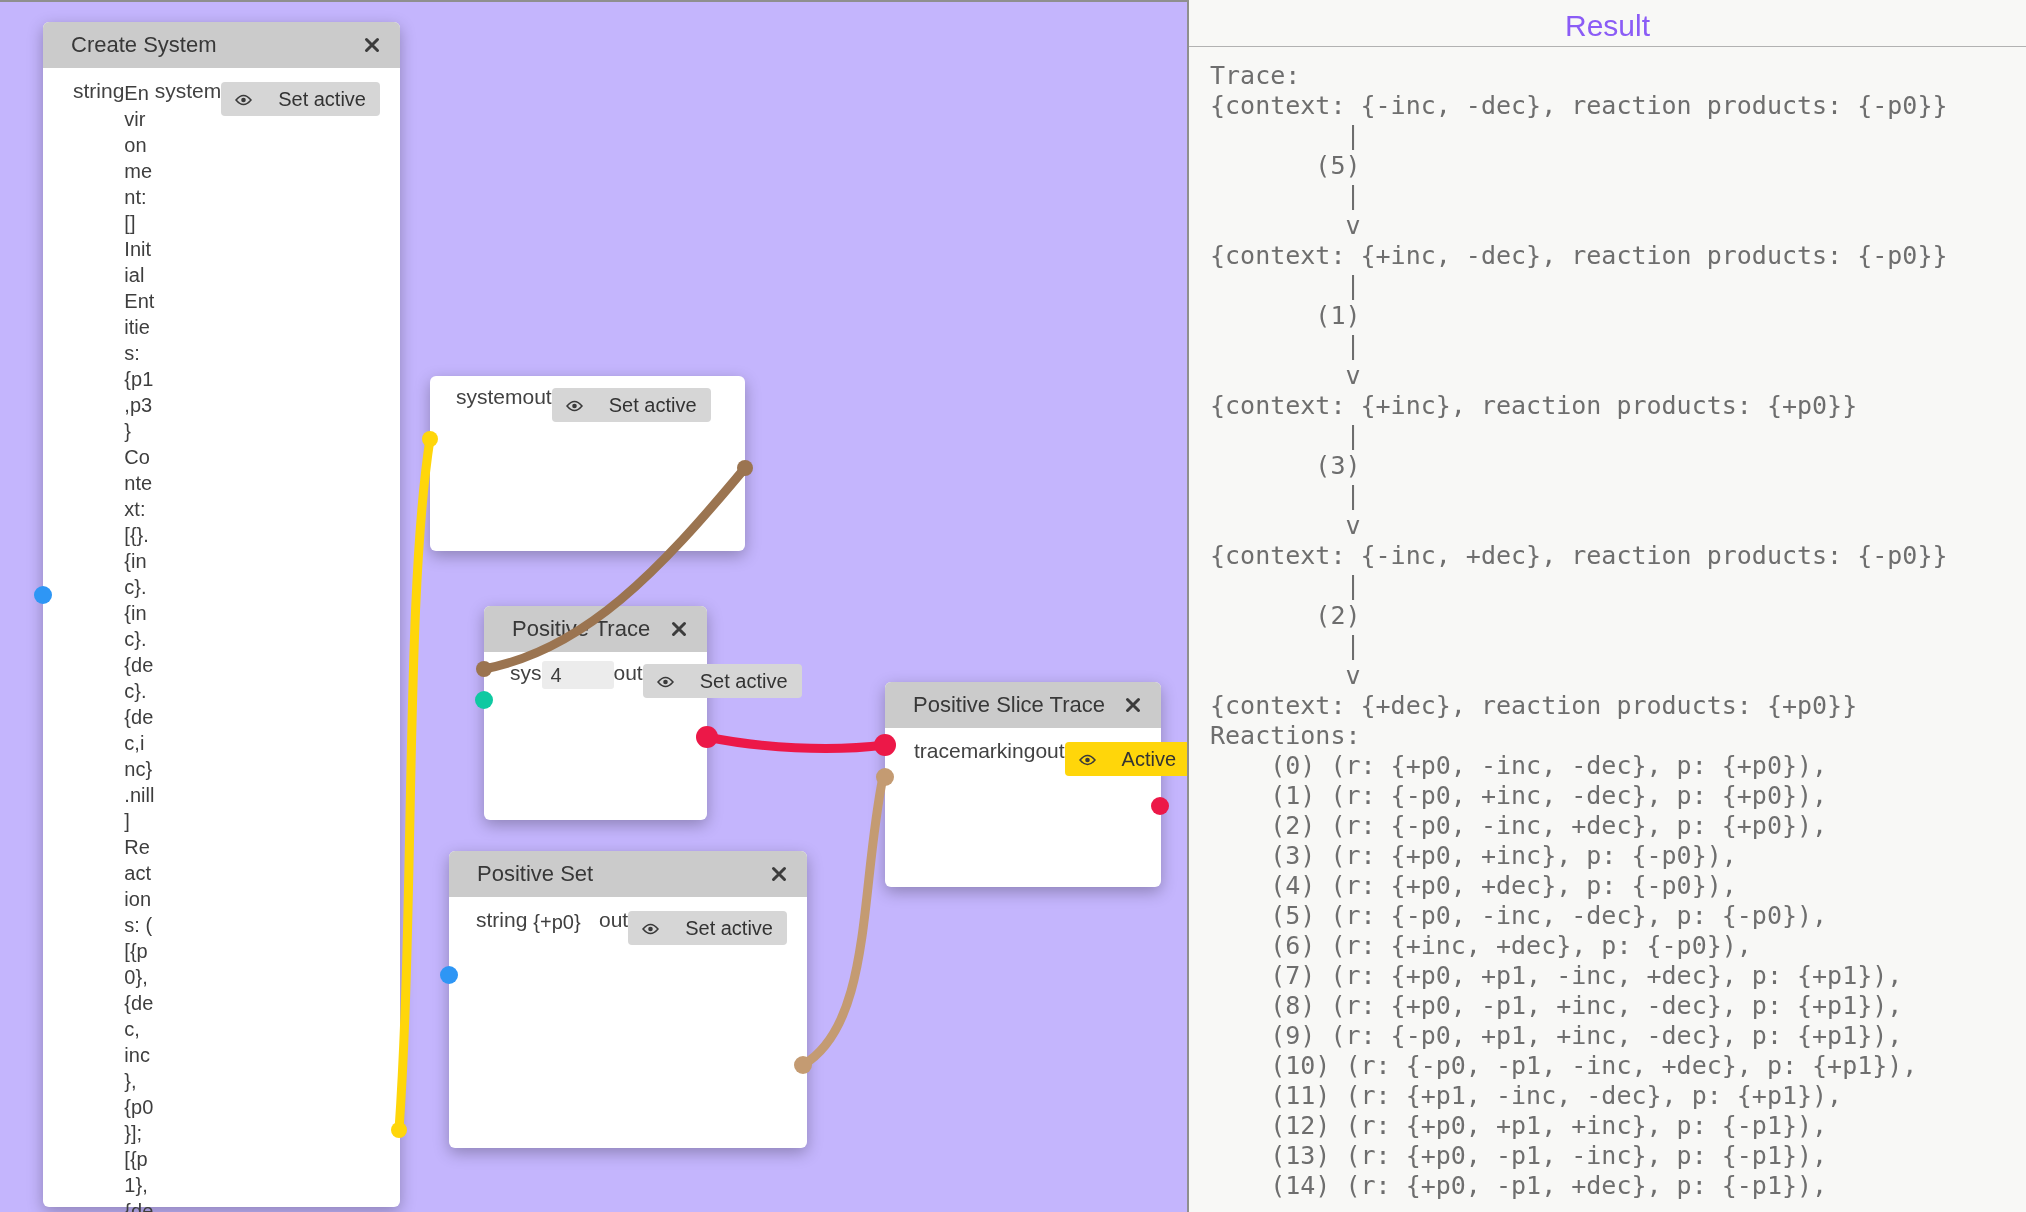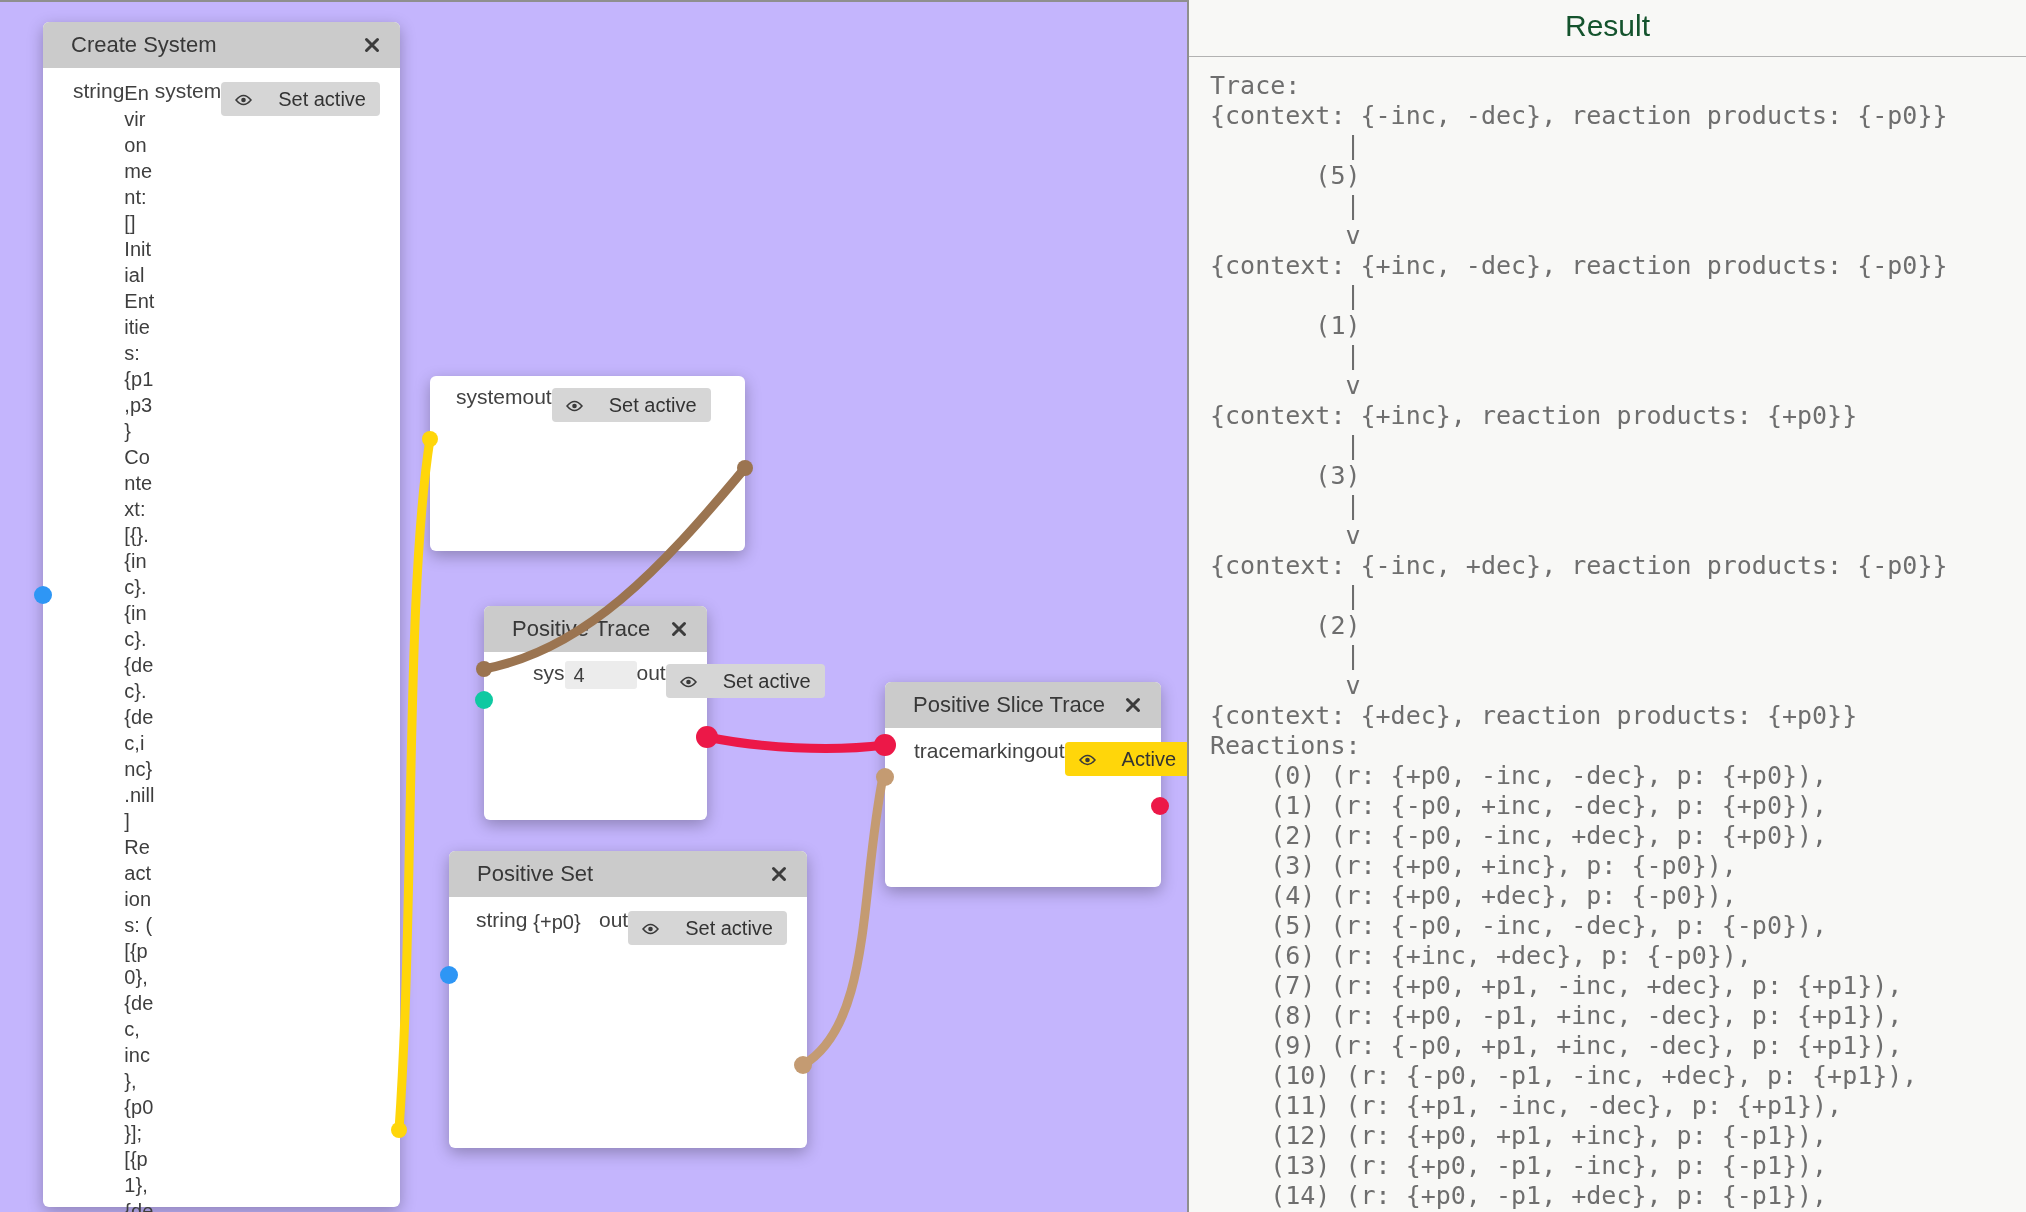--- a/index.html
+++ b/index.html
@@ -15,22 +15,22 @@
   
   .canvas {
     position:absolute; left:0; top:0; width:1187px; height:1212px;
     background:#c4b5fd; border-top:2px solid #8f8f8f;
   }
   .result-panel {
     position:absolute; top:0; right:0; width:839px; height:1212px;
     background:#f8f8f6; border-left:2px solid #8f8f8f;
   }
   .result-title {
-    text-align:center; font-size:30px; color:#14532d;
-    padding-top:9px; height:57px; border-bottom:1px solid #b2b2b2;
+    text-align:center; font-size:30px; color:#8b5cf6;
+    padding-top:9px; height:47px; border-bottom:1px solid #b2b2b2;
   }
   .result-text {
     margin:14px 0 0 21px;
     font-family:"DejaVu Sans Mono",monospace;
     font-size:25px; line-height:30px; color:#6e6e6e;
     white-space:pre; overflow:hidden;
   }
 
   
   .node {
@@ -72,21 +72,21 @@
 
   
   #node-create-system          { left:43px;  top:20px;  width:357px; height:1185px; }
   #node-create-positive-system { left:430px; top:374px; width:315px; height:175px; }
   #node-positive-trace         { left:484px; top:604px; width:223px; height:214px; }
   #node-positive-slice-trace   { left:885px; top:680px; width:276px; height:205px; }
   #node-positive-set           { left:449px; top:849px; width:358px; height:297px; }
 
   #node-create-system .node-body          { padding:8px 20px 22px 30px; }
   #node-create-positive-system .node-body { padding:6px 22px 23px 26px; }
-  #node-positive-trace .node-body         { padding:6px 20px 20px 26px;margin-left:23px; }
+  #node-positive-trace .node-body         { padding:6px 20px 20px 26px; }
   #node-positive-slice-trace .node-body   { padding:8px 20px 29px 29px; }
   #node-positive-set .node-body           { padding:8px 20px 24px 27px; }
 
   #node-positive-trace .text-input { width:72px; margin:3px 0 8px 0; }
   .btn-gap { margin-top:6px; }
   .sys-bottom { margin-top:0; }
 
   
   .overlay {
     position:absolute; left:0; top:0; width:2026px; height:1212px;

